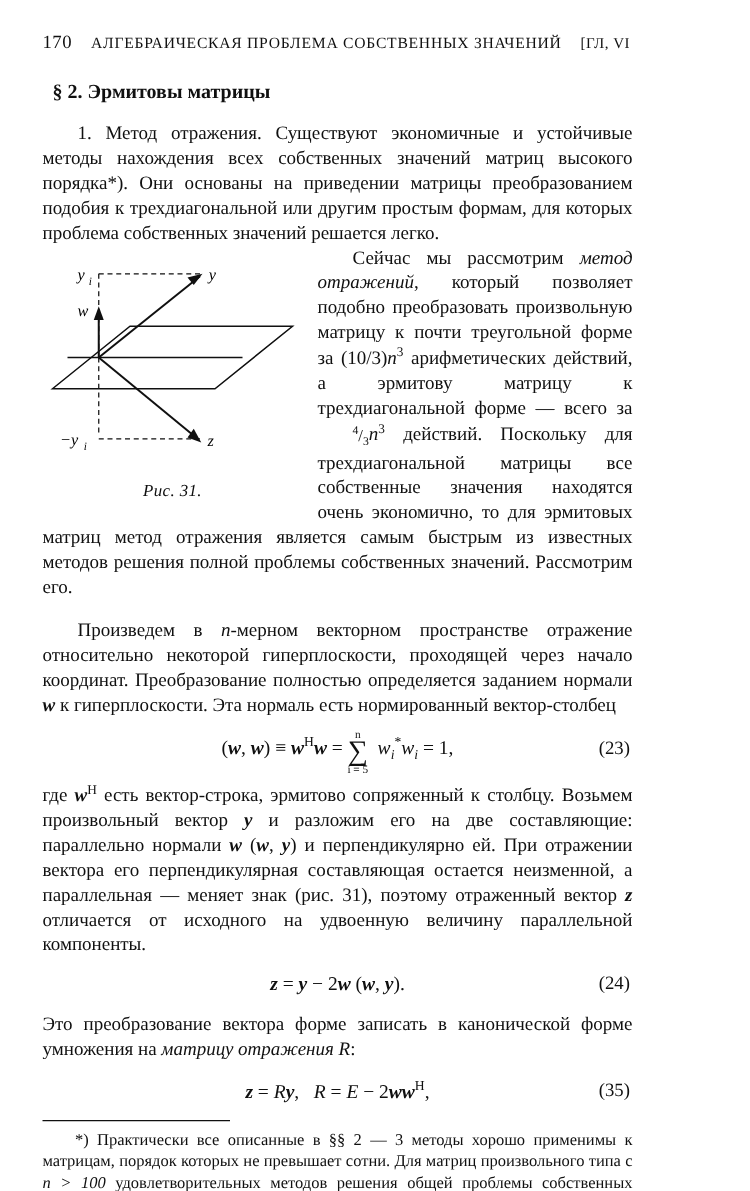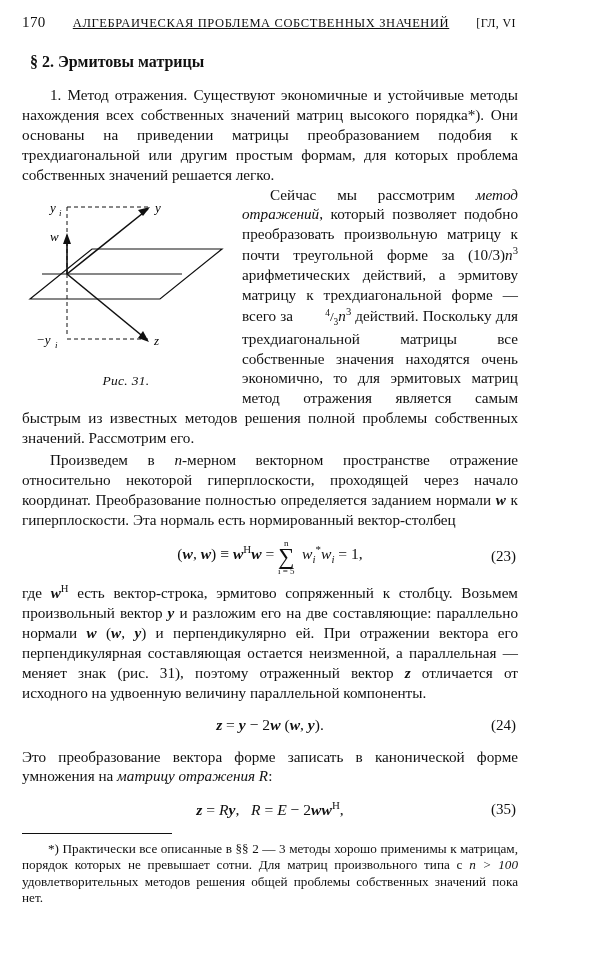--- a/index.html
+++ b/index.html
@@ -12,21 +12,21 @@
     height: 953px;
     font-family: "Liberation Serif", serif;
     color: #101010;
     position: relative;
     overflow: hidden;
   }
   .page {
     position: absolute;
     left: 0; top: 0;
     width: 544px; height: 953px;
-    padding: 0;
+    padding: 12px;
     box-sizing: border-box;
   }
   .running-head {
     display: flex;
     align-items: baseline;
     justify-content: space-between;
     font-size: 12.5px;
     letter-spacing: 0.4px;
     padding: 14px 28px 0 22px;
   }
@@ -35,21 +35,20 @@
     font-family: "Liberation Serif", serif;
   }
   .rh-title {
     font-variant: small-caps;
     text-transform: uppercase;
     font-size: 12.5px;
     letter-spacing: 0.6px;
     flex: 0 1 auto;
     text-align: center;
     padding: 0 8px;
-    text-decoration: underline;
   }
   .rh-chapter {
     font-size: 12px;
     letter-spacing: 0.4px;
   }
   .content {
     padding: 0 26px 0 22px;
   }
   h2.section-title {
     font-size: 16px;
@@ -58,21 +57,21 @@
     padding-left: 8px;
   }
   p {
     margin: 0 0 0 0;
     font-size: 15.2px;
     line-height: 1.31;
     text-align: justify;
     text-indent: 28px;
     hyphens: manual;
   }
-  p + p { margin-top: 2px; }
+  p + p { margin-top: 15px; }
   .subhead { font-weight: normal; }
   .it { font-style: italic; }
 
   
   .fig-wrap {
     float: left;
     width: 208px;
     margin: 4px 12px 2px 0;
     shape-outside: margin-box;
   }

